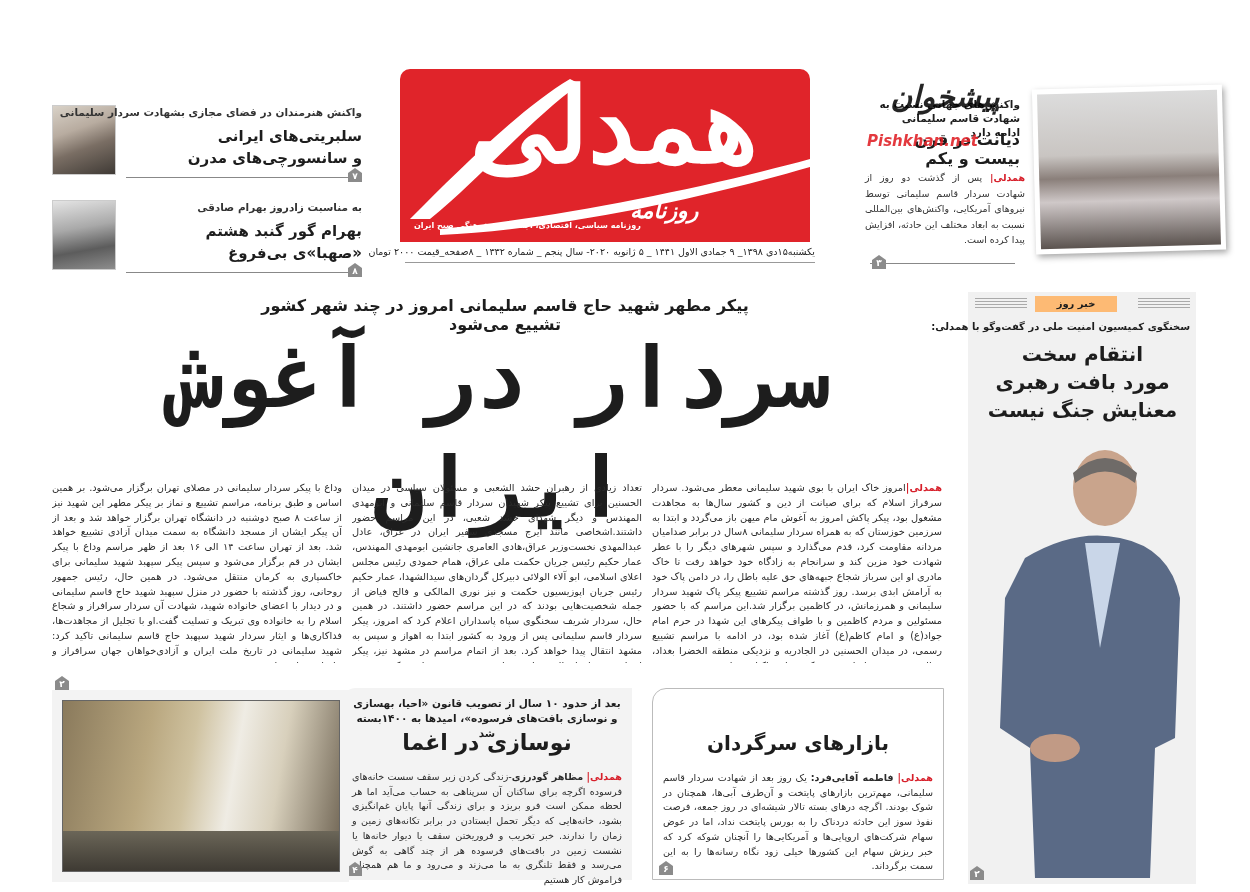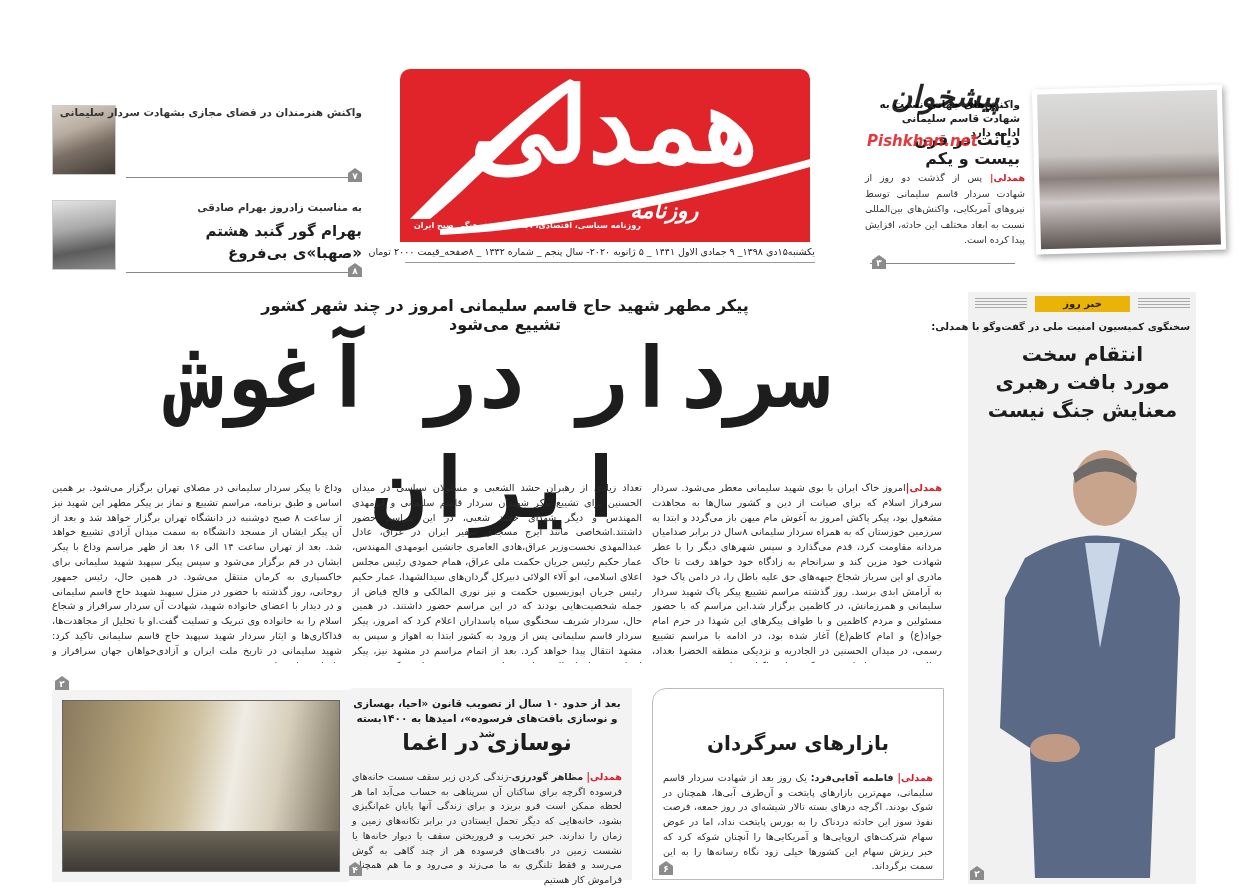--- a/index.html
+++ b/index.html
@@ -36,21 +36,21 @@
   
   #main-kick{left:255px;top:296px;width:500px;text-align:center;font-size:16px;font-weight:bold}
   #main-head{left:120px;top:330px;width:760px;text-align:center;font-size:84px;font-weight:900;line-height:110px;letter-spacing:-1px;font-family:Liberation Mono, monospace}
 
   
   .col{position:absolute;top:481px;width:290px;height:182px;font-size:9.8px;line-height:14.8px;text-align:justify;color:#2b2b2b;overflow:hidden}
 
   
   #kr-box{left:968px;top:292px;width:228px;height:592px;background:#f1f1f1}
   #kr-label-wrap{left:975px;top:296px;width:215px;height:16px}
-  #kr-label{position:absolute;left:60px;width:95px;height:16px;background:#eab308;text-align:center;font-size:10px;font-weight:bold;line-height:16px}
+  #kr-label{position:absolute;left:60px;width:82px;height:16px;background:#fdba74;text-align:center;font-size:10px;font-weight:bold;line-height:16px}
   .stripes{position:absolute;top:2px;width:52px;height:12px;background:repeating-linear-gradient(180deg,#aaa 0 1px,transparent 1px 3px)}
   #kr-kick{left:975px;top:321px;width:215px;text-align:center;font-size:10px;font-weight:bold;white-space:nowrap}
   #kr-head{left:975px;top:340px;width:215px;text-align:center;font-size:20px;font-weight:bold;line-height:28px}
   #kr-photo{left:985px;top:448px;width:205px;height:430px}
 
   
   .bbox{position:absolute;top:688px;height:192px;border:1px solid #bbb;border-top-left-radius:14px;background:#fff}
   .bbox .kick{position:absolute;left:8px;right:8px;top:8px;text-align:center;font-size:10.5px;font-weight:bold;line-height:15px}
   .bbox .head{position:absolute;left:8px;right:8px;top:42px;text-align:center;font-size:20px;font-weight:bold}
   .bbox .body{position:absolute;left:10px;right:10px;top:82px;font-size:9.6px;line-height:14.7px;text-align:justify;color:#2b2b2b}
@@ -67,20 +67,24 @@
   </svg>
   <div id="logo-name">همدلی</div>
   <div id="logo-sub">روزنامه</div>
   <div id="logo-tag">روزنامه سیاسی، اقتصادی، اجتماعی و فرهنگی صبح ایران</div>
 </div>
 <div id="dateline" class="abs">یکشنبه۱۵دی ۱۳۹۸_ ۹ جمادی الاول ۱۴۴۱ _ ۵ ژانویه ۲۰۲۰- سال پنجم _ شماره ۱۳۳۲ _ ۸صفحه_قیمت ۲۰۰۰ تومان</div>
 
 <div class="teaser" style="top:105px">
   <div class="photo" style="background:linear-gradient(160deg,#d9d2c8 0%,#b8aca0 35%,#7a6e64 60%,#3f3a35 100%)"></div>
   <div class="kick">واکنش هنرمندان در فضای مجازی بشهادت سردار سلیمانی</div>
+  <div class="head" style="right:0">
+    <div>سلبریتی‌های ایرانی</div>
+    <div>و سانسورچی‌های مدرن</div>
+  </div>
   <div class="line"></div>
   <div class="pg" style="right:0;bottom:-2px">۷</div>
 </div>
 <div class="teaser" style="top:200px">
   <div class="photo" style="background:linear-gradient(170deg,#e4e4e4 0%,#a9a9a9 40%,#5c5c5c 70%,#8d8d8d 100%)"></div>
   <div class="kick">به مناسبت زادروز بهرام صادقی</div>
   <div class="head" style="right:0">
     <div>بهرام گور گنبد هشتم</div>
     <div>«صهبا»ی بی‌فروغ</div>
   </div>

